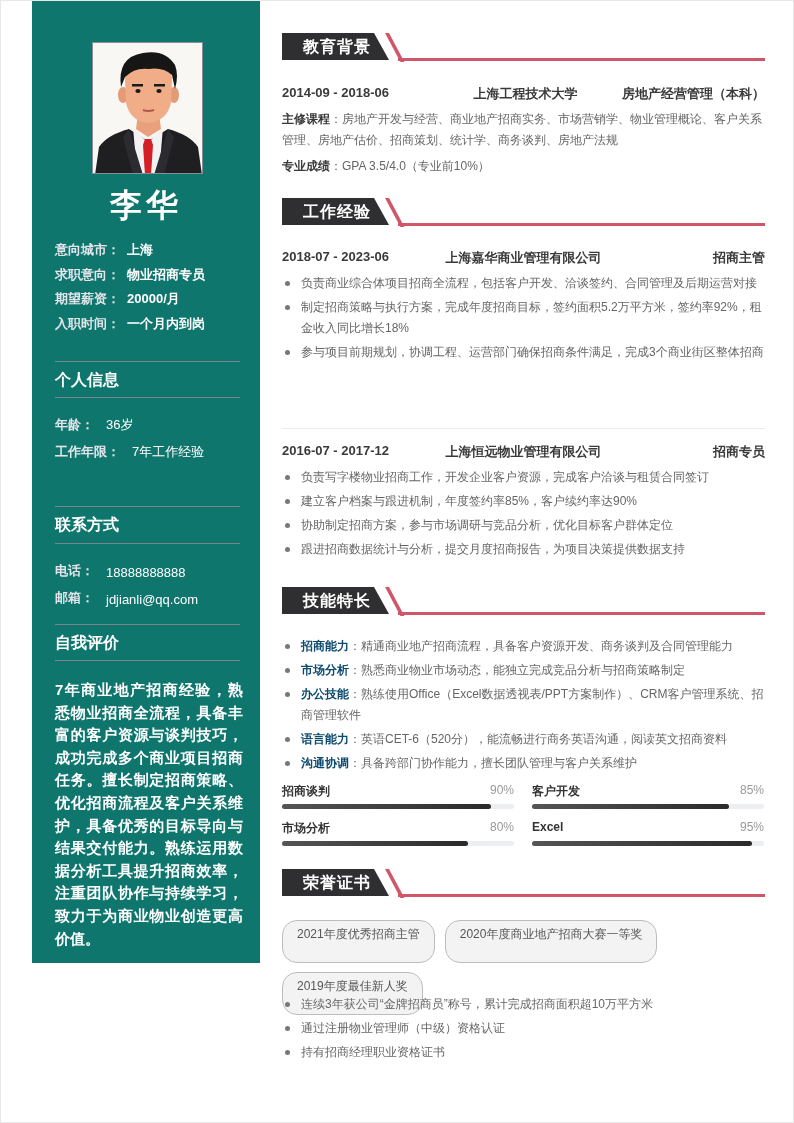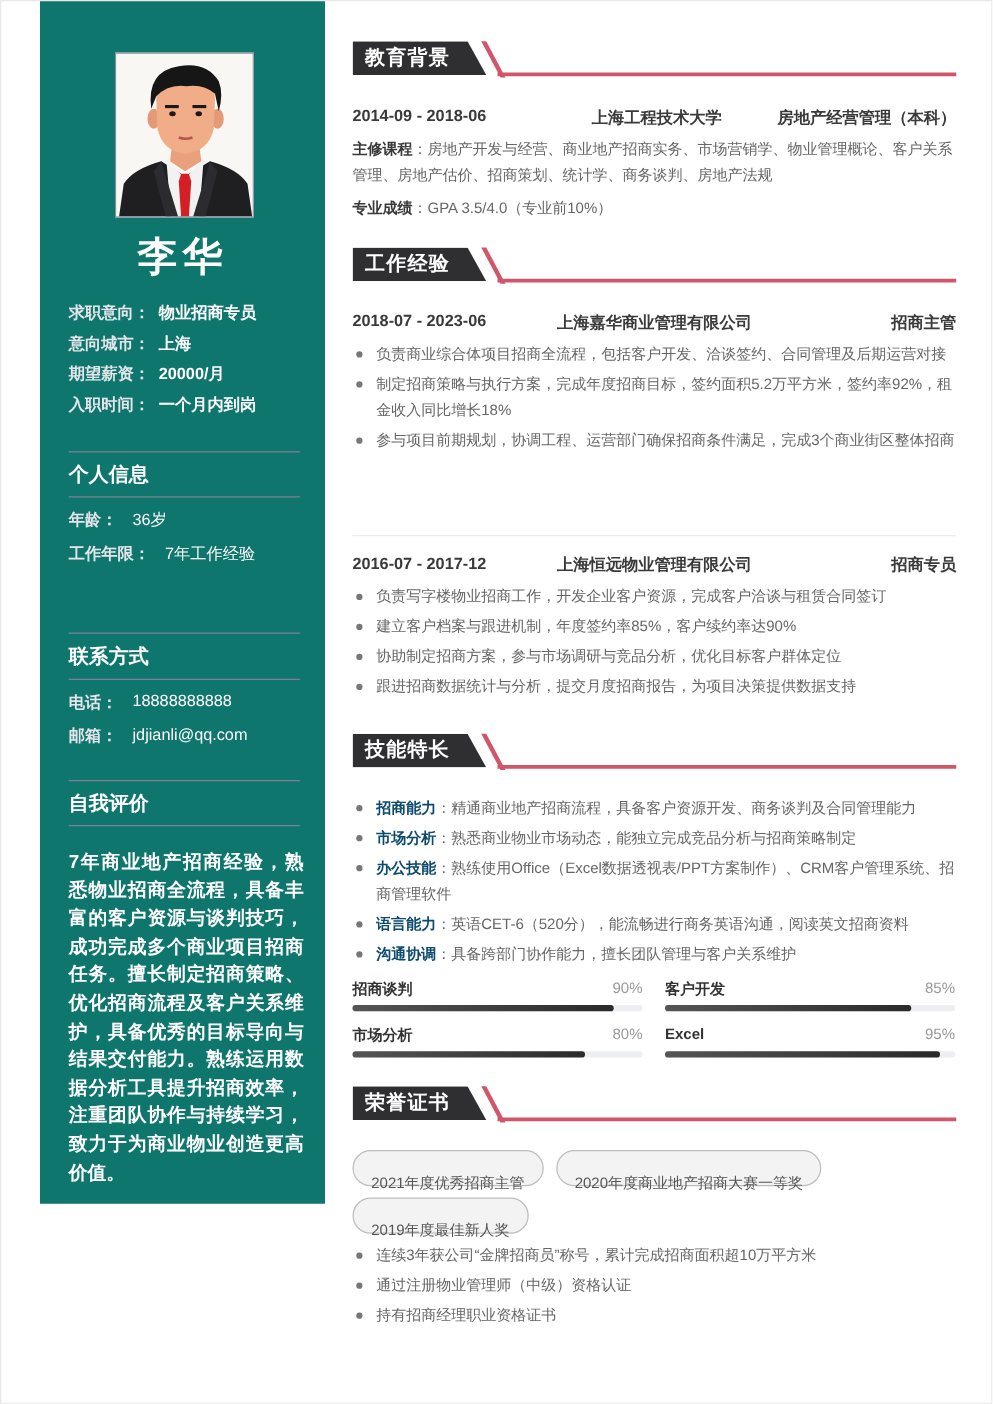--- a/index.html
+++ b/index.html
@@ -11,29 +11,29 @@
     .sidebar { position: absolute; left: 31px; top: 0; width: 228px; height: 962px; background: #0f766e; color: #fff; }
     .photo { position: absolute; left: 60px; top: 41px; width: 111px; height: 132px; background: #f7f7f5; border: 1px solid #8a8e99; overflow: hidden; }
     .name { position: absolute; left: 0; top: 183px; width: 228px; text-align: center; font-size: 32px; font-weight: bold; letter-spacing: 4px; color: #fff; }
     .intent { position: absolute; left: 23px; top: 237px; width: 190px; }
     .intent .row { display: flex; height: 24.5px; align-items: center; font-size: 13px; font-weight: bold; }
     .intent .lbl { width: 72px; color: #e4e5ea; }
     .intent .val { color: #fff; }
     .side-divider { position: absolute; left: 23px; width: 185px; height: 1px; background: #7d8290; }
     .side-title { position: absolute; left: 23px; font-size: 16px; font-weight: bold; color: #fff; }
     .info-list { position: absolute; left: 23px; width: 190px; }
-    .info-list .row { display: flex; height: 27px; align-items: flex-start; font-size: 13px; }
+    .info-list .row { display: flex; height: 27px; align-items: flex-end; font-size: 13px; }
     .info-list .lbl { font-weight: bold; color: #e4e5ea; margin-right: 12px; }
     .info-list .val { color: #fff; }
     .self-eval { position: absolute; left: 23px; top: 678px; width: 188px; font-size: 15px; font-weight: bold; line-height: 22.6px; color: #fff; text-align: justify; }
 
     
     .main { position: absolute; left: 281px; top: 0; width: 483px; }
     .sec-head { position: absolute; left: 0; width: 483px; height: 28px; }
-    .sec-head .tab { position: absolute; left: 0; top: 0; height: 27px; width: 107px; background: #2f2f31; color: #fff; font-size: 16px; font-weight: bold; padding-left: 10px; line-height: 27px; letter-spacing: 1px; clip-path: polygon(0 0, 92px 0, 107px 27px, 0 27px); }
+    .sec-head .tab { position: absolute; left: 0; top: 0; height: 27px; width: 107px; background: #2f2f31; color: #fff; font-size: 16px; font-weight: bold; padding-left: 21px; line-height: 27px; letter-spacing: 1px; clip-path: polygon(0 0, 92px 0, 107px 27px, 0 27px); }
     .sec-head .slash { position: absolute; left: 103px; top: 0; width: 4px; height: 29px; background: #d0566a; transform: skewX(28deg); transform-origin: top left; }
     .sec-head .line { position: absolute; left: 116px; top: 25px; right: 0; height: 3px; background: #d0566a; }
 
     .edu-row { position: absolute; left: 0; width: 483px; display: flex; justify-content: space-between; font-size: 13px; font-weight: bold; color: #3a3a3a; }
     .para { position: absolute; left: 0; width: 483px; font-size: 12px; line-height: 21px; color: #666; }
     .para b { color: #3a3a3a; }
 
     .job-head { position: absolute; left: 0; width: 483px; height: 20px; font-size: 13px; font-weight: bold; color: #3a3a3a; }
     .job-head .date { position: absolute; left: 0; top: 0; }
     .job-head .company { position: absolute; left: 0; right: 0; top: 0; text-align: center; }
@@ -45,21 +45,21 @@
     .job-sep { position: absolute; left: 0; width: 483px; height: 1px; background: #ececec; }
 
     .bars { position: absolute; left: 0; top: 782px; width: 483px; }
     .bar-item { position: absolute; width: 232px; height: 36px; }
     .bar-item .bl { position: absolute; left: 0; top: 0; font-size: 12px; font-weight: bold; color: #333; }
     .bar-item .bp { position: absolute; right: 0; top: 0; font-size: 12px; color: #999; }
     .bar-item .track { position: absolute; left: 0; top: 21px; width: 232px; height: 5px; border-radius: 3px; background: #eceef2; }
     .bar-item .fill { height: 5px; border-radius: 3px; background: linear-gradient(90deg, #555 0%, #2a2a2a 100%); }
 
     .tags { position: absolute; left: 0; top: 919px; width: 483px; display: flex; flex-wrap: wrap; gap: 9px 10px; }
-    .tag { height: 29px; padding: 12px 14px; border: 1px solid #bdbdbd; border-radius: 15px; background: #f3f3f3; font-size: 12px; color: #555; line-height: 27px; }
+    .tag { height: 43px; padding: 0 14px; border: 1px solid #bdbdbd; border-radius: 15px; background: #f3f3f3; font-size: 12px; color: #555; line-height: 27px; }
   </style>
 </head>
 <body>
 
 <div class="page">
 
   <aside class="sidebar">
     <div class="photo">
       <svg width="111" height="132" viewBox="0 0 111 132">
         <rect width="111" height="132" fill="#f8f7f4"></rect>
@@ -87,26 +87,26 @@
         <ellipse cx="45" cy="48" rx="2.6" ry="2" fill="#1a1a1a"></ellipse>
         <ellipse cx="66" cy="48" rx="2.6" ry="2" fill="#1a1a1a"></ellipse>
         <path d="M50 67 Q55 69 61 67" stroke="#b4574a" stroke-width="2" fill="none"></path>
       </svg>
     </div>
 
     <div class="name">李华</div>
 
     <div class="intent">
       <div class="row">
+          <span class="lbl">意向城市：</span>
+          <span class="val">上海</span>
+        </div>
+      <div class="row">
           <span class="lbl">求职意向：</span>
           <span class="val">物业招商专员</span>
-        </div>
-      <div class="row">
-          <span class="lbl">意向城市：</span>
-          <span class="val">上海</span>
         </div>
       <div class="row">
           <span class="lbl">期望薪资：</span>
           <span class="val">20000/月</span>
         </div>
       <div class="row">
           <span class="lbl">入职时间：</span>
           <span class="val">一个月内到岗</span>
         </div>
     </div>

